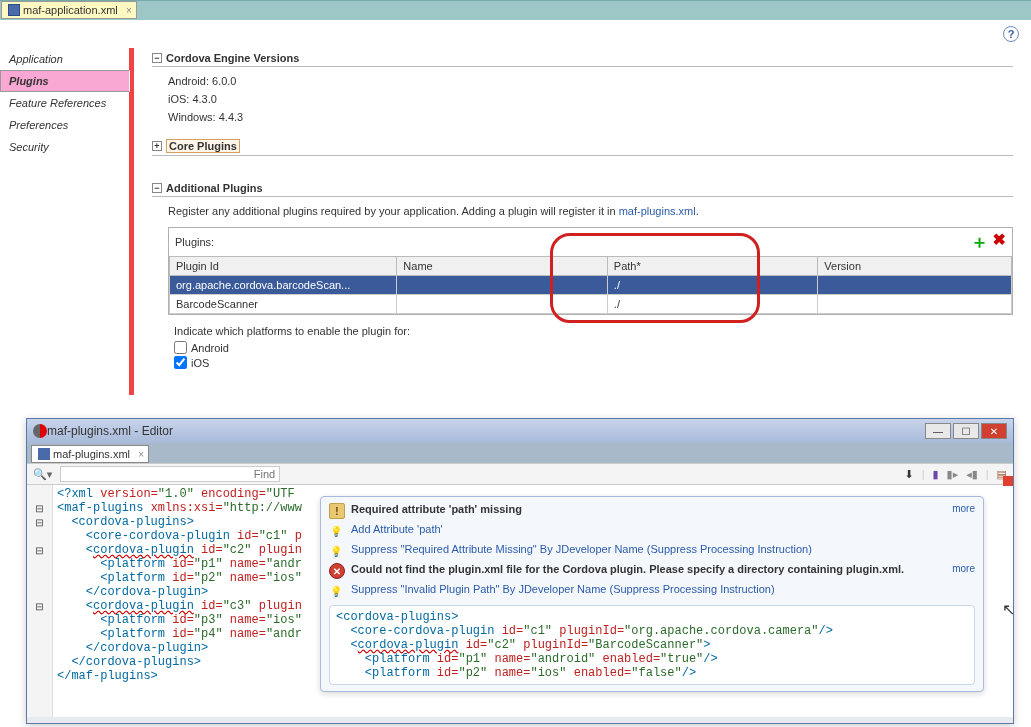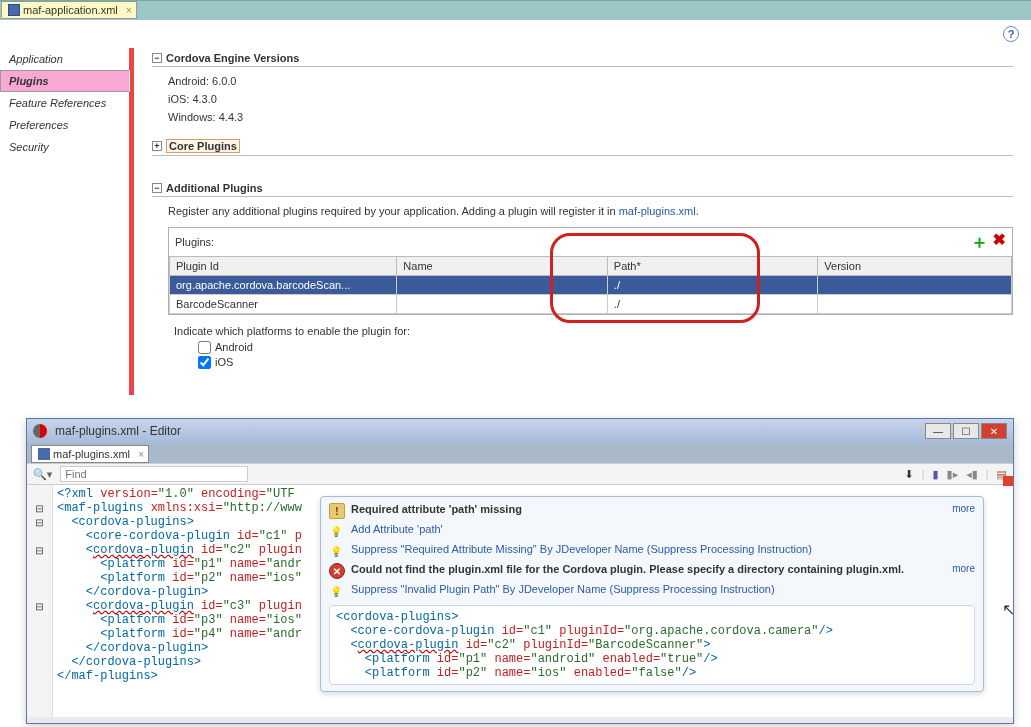--- a/index.html
+++ b/index.html
@@ -35,37 +35,37 @@
   .btn-del { color: #c00; font-size: 16px; font-weight: bold; cursor: pointer; }
   
   .plug-table { width: 100%; border-collapse: collapse; }
   .plug-table th { background: #f0f0f0; border: 1px solid #bbb; padding: 3px 6px; text-align: left; font-weight: normal; font-size: 11px; }
   .plug-table td { border: 1px solid #ccc; padding: 3px 6px; font-size: 11px; }
   .plug-table tr.selected td { background: #3a5a9a; color: #fff; }
   
   .red-ring { position: absolute; border: 3px solid #d02020; border-radius: 20px; width: 210px; height: 90px; pointer-events: none; }
   
   .platforms { margin: 10px 0 0 6px; }
-  .platforms label { display: flex; align-items: flex-start; gap: 4px; margin-bottom: 2px; margin-left: 24px; }
+  .platforms label { display: flex; align-items: center; gap: 4px; margin-bottom: 2px; }
   
   
   .editor-window { position: absolute; top: 418px; left: 26px; width: 988px; height: 306px; overflow:hidden; background: #e8eaf0; border: 1px solid #5a7aaa; box-shadow: 0 2px 8px rgba(0,0,0,.2); }
   .editor-titlebar { background: linear-gradient(#c8d4ea, #a8baDA); padding: 4px 6px; display: flex; align-items: center; justify-content: space-between; font-size: 12px; }
-  .editor-titlebar .title { display: flex; align-items: center; gap: 8px; }
+  .editor-titlebar .title { display: flex; align-items: center; gap: 0; }
   .oracle-o { width: 14px; height: 14px; border-radius: 50%; background: conic-gradient(#d00 0 180deg, #666 180deg 360deg); display: inline-block; }
   .win-btns { display: flex; gap: 2px; }
   .win-btn { width: 26px; height: 16px; border: 1px solid #888; background: #e8e8e8; display: inline-flex; align-items: center; justify-content: center; font-size: 10px; }
   .win-btn.close { background: #d04030; color: #fff; }
   
   .editor-tabrow { background: #a8baca; padding: 2px 4px 0 4px; display: flex; align-items: center; }
   .editor-tab { background: #fff; border: 1px solid #888; padding: 2px 18px 2px 6px; display: flex; align-items: center; gap: 3px; position: relative; }
   .editor-tab .close-x { position: absolute; right: 4px; top: 3px; color: #888; font-size: 10px; }
   
   .editor-toolbar { background: #f4f4f4; border-top: 1px solid #ccc; border-bottom: 1px solid #ccc; padding: 2px 6px; display: flex; align-items: center; gap: 8px; }
-  .editor-toolbar input { border: 1px solid #ccc; padding: 1px 4px; font-size: 11px; width: 188px; color:#999; }
+  .editor-toolbar input { border: 1px solid #ccc; padding: 1px 4px; font-size: 11px; width: 220px; color:#999;text-align:right; }
   .search-ico { color: #666; }
   
   .code-area { display: flex; background: #fff; height: 232px; }
   .gutter { width: 26px; background: #f4f4f4; border-right: 1px solid #ddd; padding-top: 2px; }
   .gutter .g { height: 14px; display: flex; align-items: center; justify-content: center; color:#888; font-size:10px; }
   .gutter .g.fold { color: #444; }
   pre.code { font-family: "Courier New", monospace; font-size: 12px; line-height: 14px; padding: 2px 4px; white-space: pre; } 
   .tag { color: #0369a1; }
   .attr { color: #c02020; }
   .str { color: #2a6a2a; }

